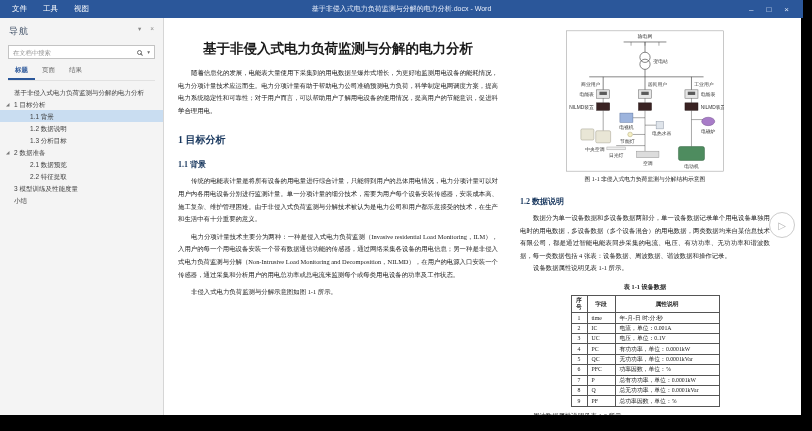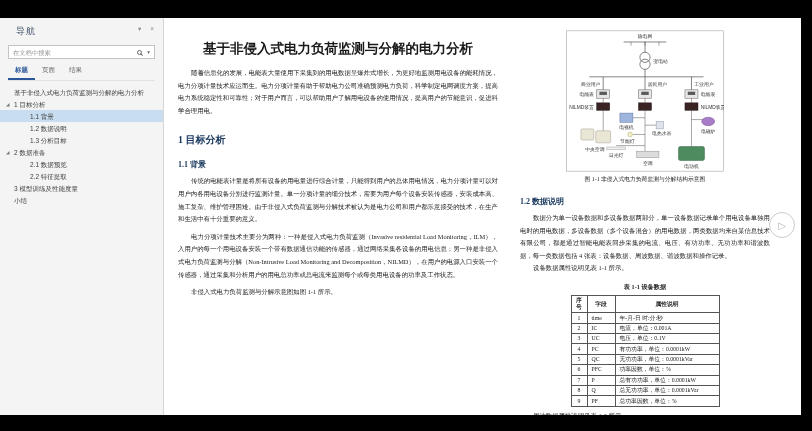--- a/index.html
+++ b/index.html
@@ -13,21 +13,21 @@
   .menus { display:flex; gap:16px; padding-left:12px; z-index:2; }
   .menu-item { cursor:default; }
   .tb-title { position:absolute; left:0; right:0; text-align:center; font-size:7px; color:#e8eefb; }
   .controls { margin-left:auto; display:flex; gap:13px; padding-right:14px; z-index:2; font-size:8px; color:#dce6f7; }
 
   
   .app { position:absolute; top:18px; left:0; width:801px; height:397px; background:#fff; display:flex; }
 
   
   .nav { width:164px; background:#f4f4f4; border-right:1px solid #d6d6d6; font-size:6.5px; color:#3d3d3d; }
-  .nav-head { display:flex; align-items:flex-start; padding:7px 9px 5px 16px;gap:17px; }
+  .nav-head { display:flex; align-items:flex-start; padding:7px 9px 5px 9px;gap:17px; }
   .nav-title { font-size:9px; color:#44546a; letter-spacing:1px; }
   .nav-head-icons { margin-left:auto; display:flex; gap:9px; color:#8a8a8a; font-size:6.5px; }
   .searchbox { margin:2px 8px 0 8px; height:14px; background:#fff; border:1px solid #c3c3c3;
                display:flex; align-items:center; padding:0 4px; }
   .searchbox input { border:none; outline:none; flex:1; font-size:6.3px; color:#444; font-family:inherit; background:transparent; }
   .searchbox input::placeholder { color:#919191; }
   .mag { position:relative; width:5px; height:5px; border:1px solid #6d6d6d; border-radius:50%; margin-right:3px; }
   .mag::after { content:""; position:absolute; width:3px; height:1px; background:#6d6d6d;
                 transform:rotate(45deg); right:-2px; bottom:-1px; }
   .search-drop { color:#6d6d6d; font-size:5.5px; margin-left:2px; }
@@ -78,20 +78,34 @@
 
   
   .strip-right  { position:absolute; top:0; right:0; width:9px; height:431px; background:#000; }
   .strip-bottom { position:absolute; left:0; bottom:0; width:812px; height:16px; background:#000; }
 </style>
 </head>
 <body>
 
 <div class="screen">
 
+  <div class="titlebar">
+    <div class="menus">
+
+    <span class="menu-item">文件</span>
+        <span class="menu-item">工具</span>
+        <span class="menu-item">视图</span>
+      </div>
+    <div class="tb-title">基于非侵入式电力负荷监测与分解的电力分析.docx - Word</div>
+    <div class="controls">
+      <span>–</span>
+      <span>□</span>
+      <span>×</span>
+    </div>
+  </div>
 
   <div class="app">
 
     <div class="nav">
       <div class="nav-head">
         <span class="nav-title">导航</span>
         <span class="nav-head-icons">
           <span>▾</span>
           <span>×</span>
         </span>

